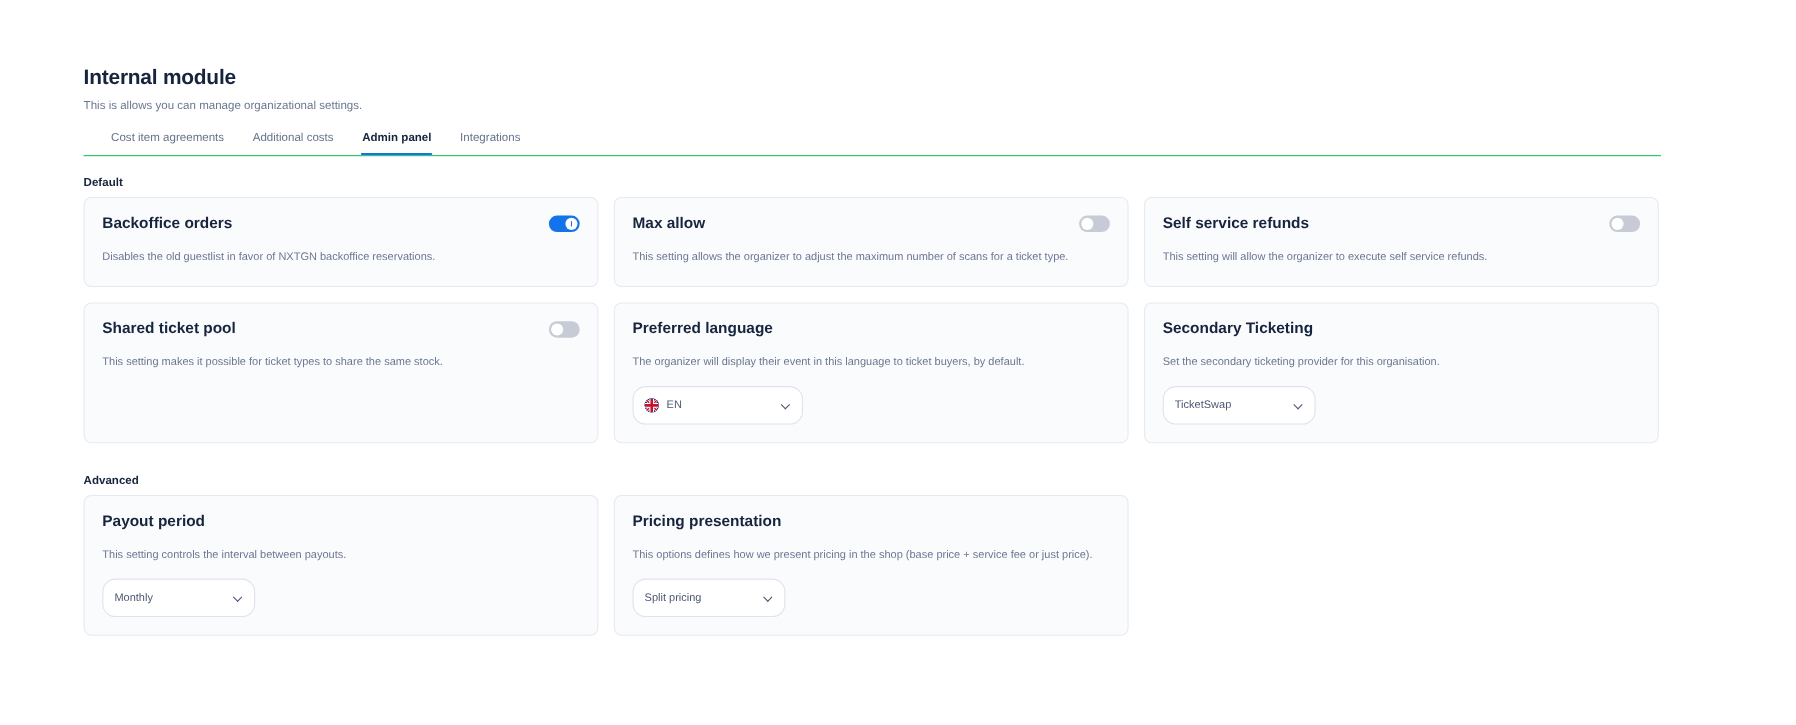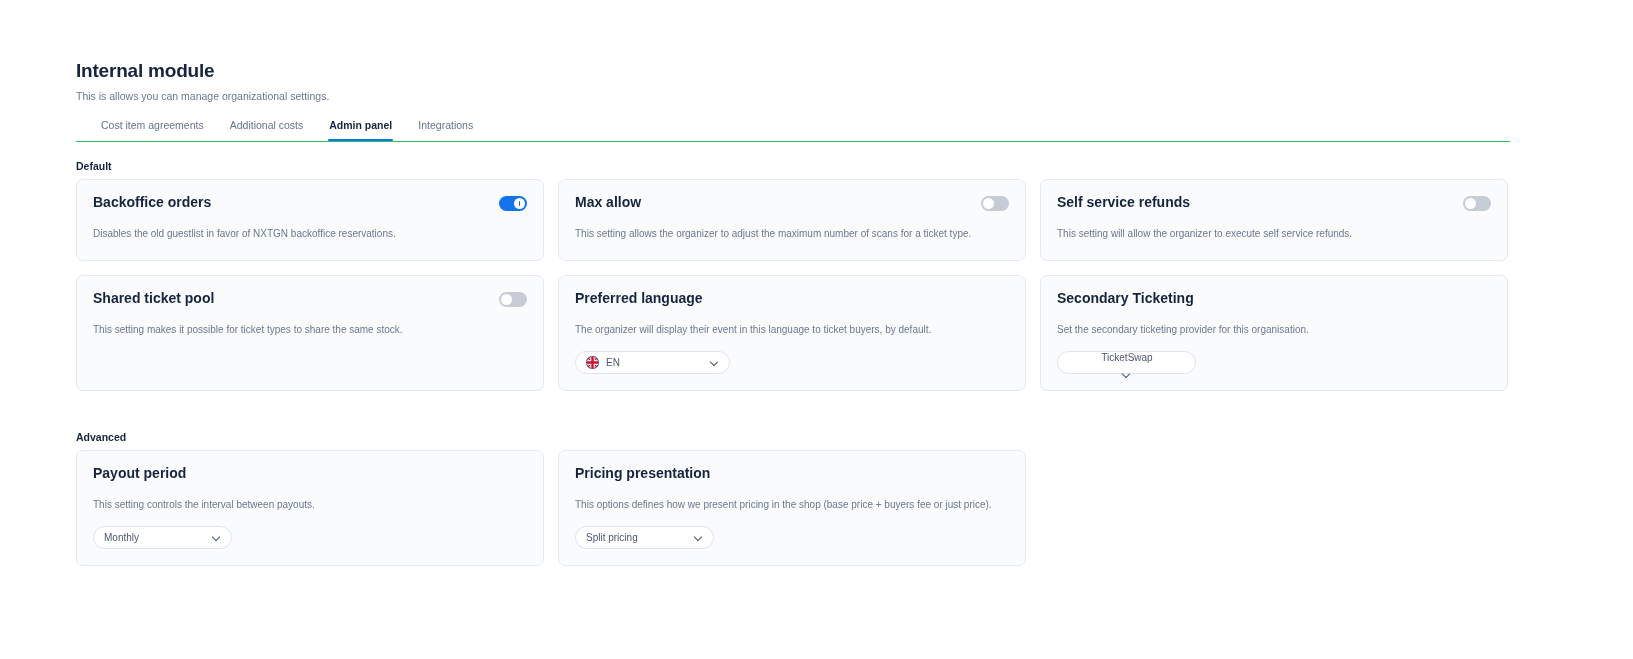--- a/index.html
+++ b/index.html
@@ -140,35 +140,35 @@
   .toggle.on .knob::after {
     content: "";
     width: 1.5px; height: 5px;
     background: #1273ea;
     border-radius: 1px;
   }
 
   
   .select {
     margin-top: 14px;
-    height: 23px;
+    height: 35px;
     border: 1px solid #dfe3ec;
     border-radius: 12px;
     background: #ffffff;
     display: inline-flex;
     align-items: center;
     padding: 0 9px 0 10px;
     font-size: 10px;
     color: #4b5671;
     cursor: pointer;
     gap: 7px;
     position: relative;
   }
   .select.w-lang  { width: 155px; }
-  .select.w-sec   { width: 139px; flex-direction: column; }
+  .select.w-sec   { width: 139px; }
   .select.w-pay   { width: 139px; }
   .select.w-price { width: 139px; }
   .select .sel-label { flex: 1 1 auto; white-space: nowrap; }
   .chev {
     width: 9px; height: 9px;
     flex: 0 0 auto;
     position: relative;
   }
   .chev::before {
     content: "";
@@ -301,21 +301,21 @@
       <div class="select w-pay">
         <span class="sel-label">Monthly</span>
         <span class="chev"></span>
       </div>
     </div>
 
     <div class="card tall">
       <div class="card-head">
         <div class="card-title">Pricing presentation</div>
       </div>
-      <div class="card-desc">This options defines how we present pricing in the shop (base price + buyers fee or just price).</div>
+      <div class="card-desc">This options defines how we present pricing in the shop (base price + service fee or just price).</div>
       <div class="select w-price">
         <span class="sel-label">Split pricing</span>
         <span class="chev"></span>
       </div>
     </div>
 
   </div>
 
 </div>
 

